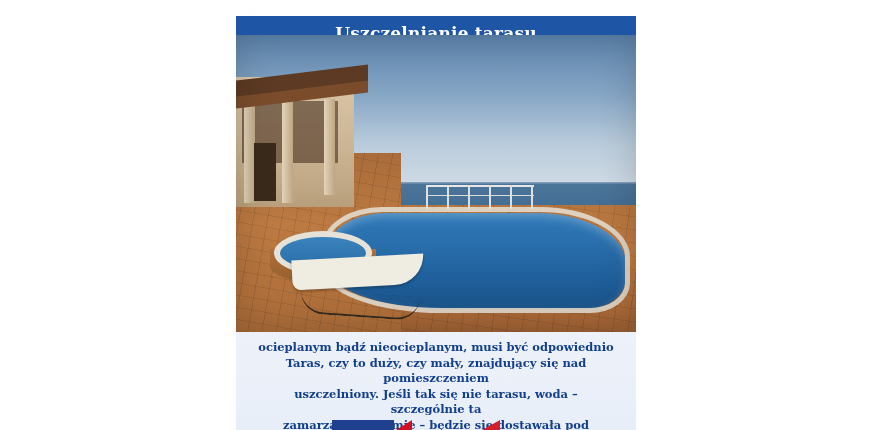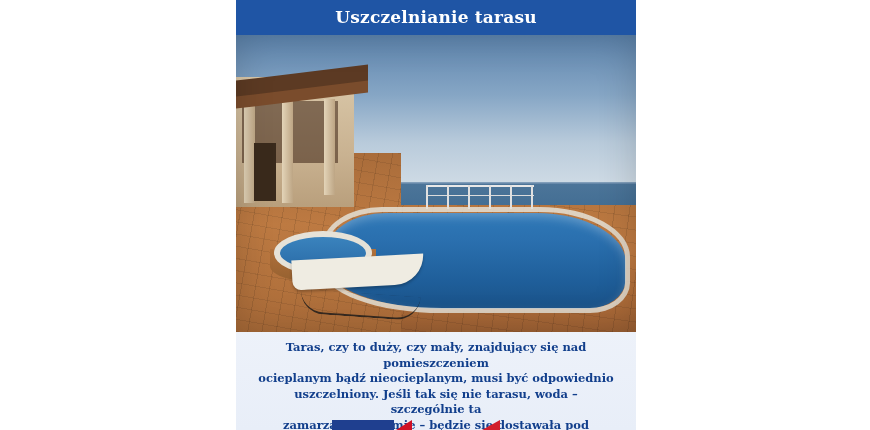--- a/index.html
+++ b/index.html
@@ -29,21 +29,21 @@
     width: 400px;
     height: 430px;
     background: linear-gradient(180deg, #ffffff 0%, #f2f5fb 55%, #e8eef8 100%);
     overflow: hidden;
   }
 
   
   .title-band {
     position: absolute;
     left: 0;
-    top: 0;
+    top: 16px;
     width: 400px;
     height: 35px;
     background: #1f55a5;
   }
   .title-band .title-text {
     position: absolute;
     left: 0;
     top: 0;
     width: 400px;
     height: 35px;
@@ -360,22 +360,22 @@
       <div class="door"></div>
       <div class="roof"></div>
       <div class="roof2"></div>
 
       <div class="hose"></div>
 
       <div class="photo-vignette"></div>
     </div>
 
     <div class="caption">
+      <div>ocieplanym bądź nieocieplanym, musi być odpowiednio</div>
       <div>Taras, czy to duży, czy mały, znajdujący się nad pomieszczeniem</div>
-      <div>ocieplanym bądź nieocieplanym, musi być odpowiednio</div>
       <div>uszczelniony. Jeśli tak się nie tarasu, woda – szczególnie ta</div>
       <div>zamarzająca w zimie – będzie się dostawała pod okładzinę</div>
 
     </div>
 
     <div class="logos">
       <div class="logo-block logo-a">
         <span class="logo-text"></span>
       </div>
       <div class="logo-block logo-b"></div>

